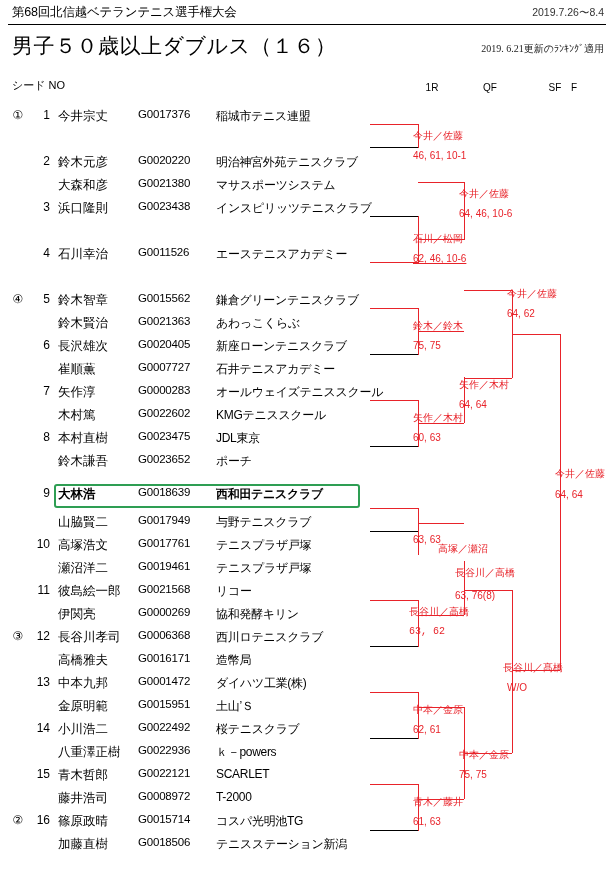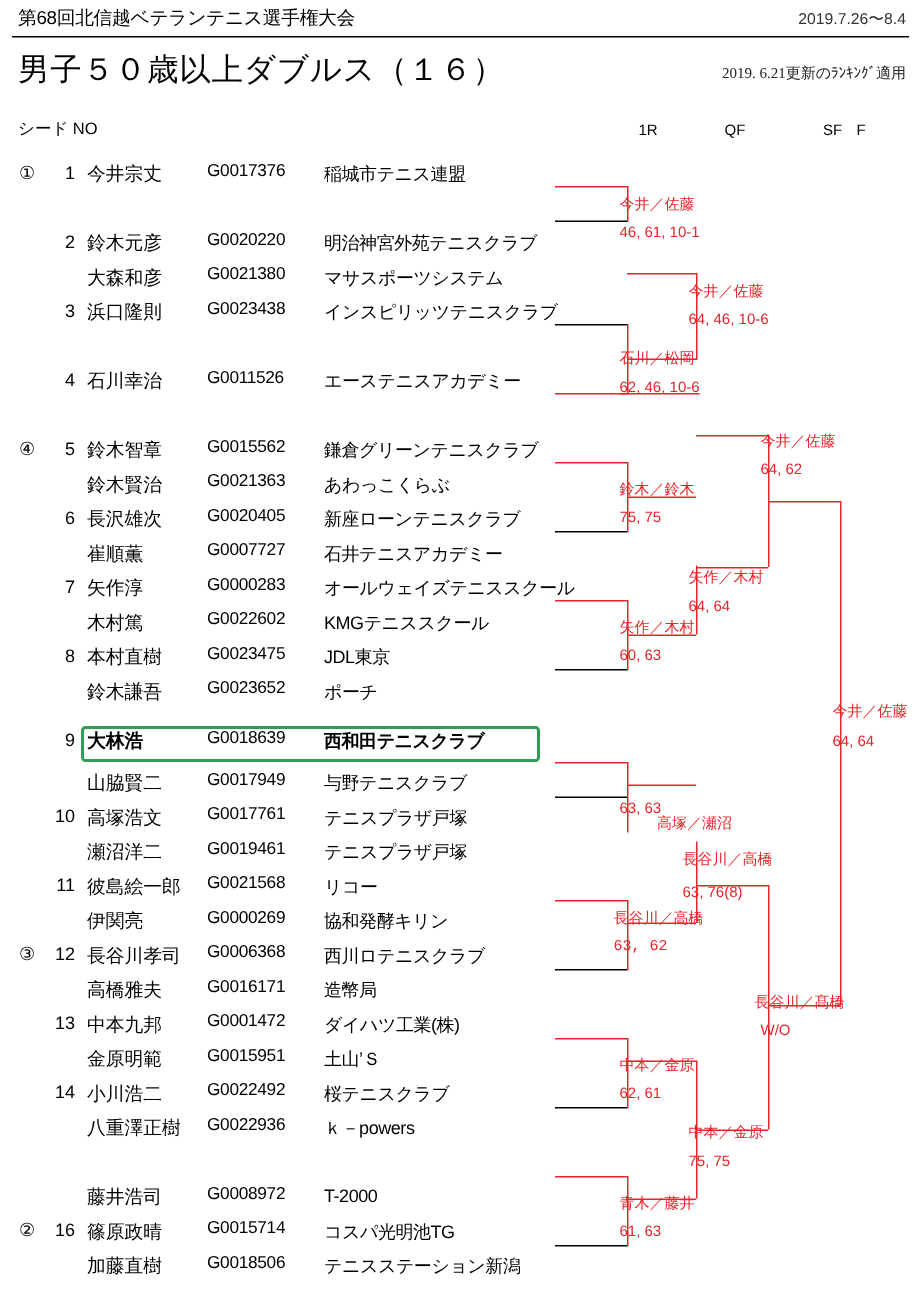--- a/index.html
+++ b/index.html
@@ -342,20 +342,27 @@
     <span class="pid">G0022492</span>
     <span class="club">桜テニスクラブ</span>
   </div>
   <div class="row" style="top:744px">
     <span class="seed"></span>
     <span class="no"></span>
     <span class="pname">八重澤正樹</span>
     <span class="pid">G0022936</span>
     <span class="club">ｋ－powers</span>
   </div>
+  <div class="row" style="top:767px">
+    <span class="seed"></span>
+    <span class="no">15</span>
+    <span class="pname">青木哲郎</span>
+    <span class="pid">G0022121</span>
+    <span class="club">SCARLET</span>
+  </div>
   <div class="row" style="top:790px">
     <span class="seed"></span>
     <span class="no"></span>
     <span class="pname">藤井浩司</span>
     <span class="pid">G0008972</span>
     <span class="club">T-2000</span>
   </div>
   <div class="row" style="top:813px">
     <span class="seed">②</span>
     <span class="no">16</span>

